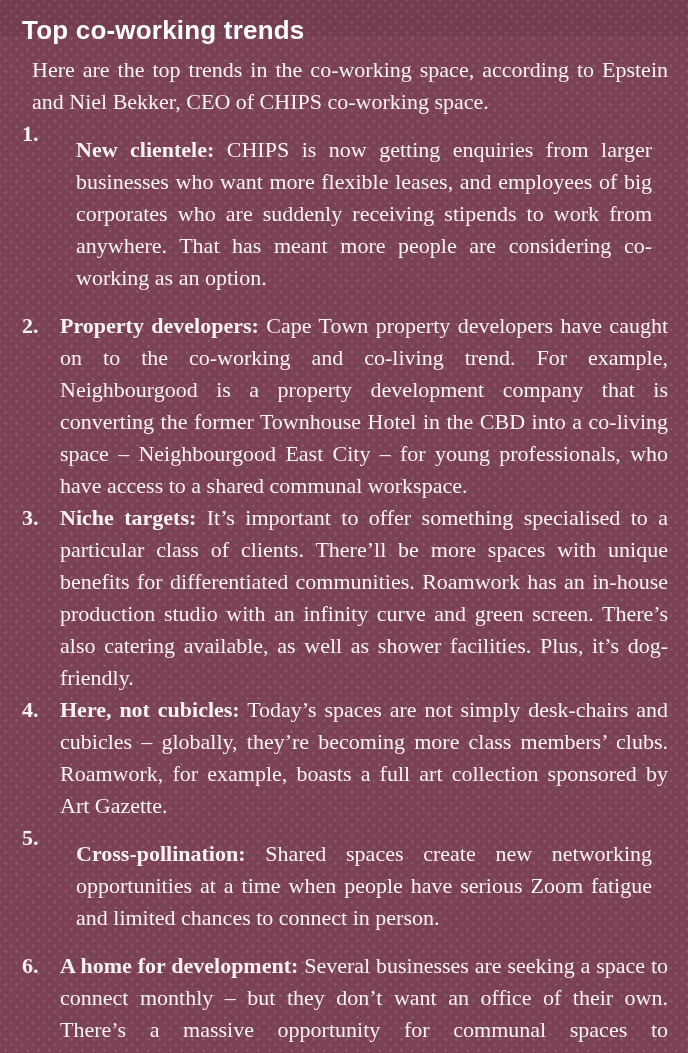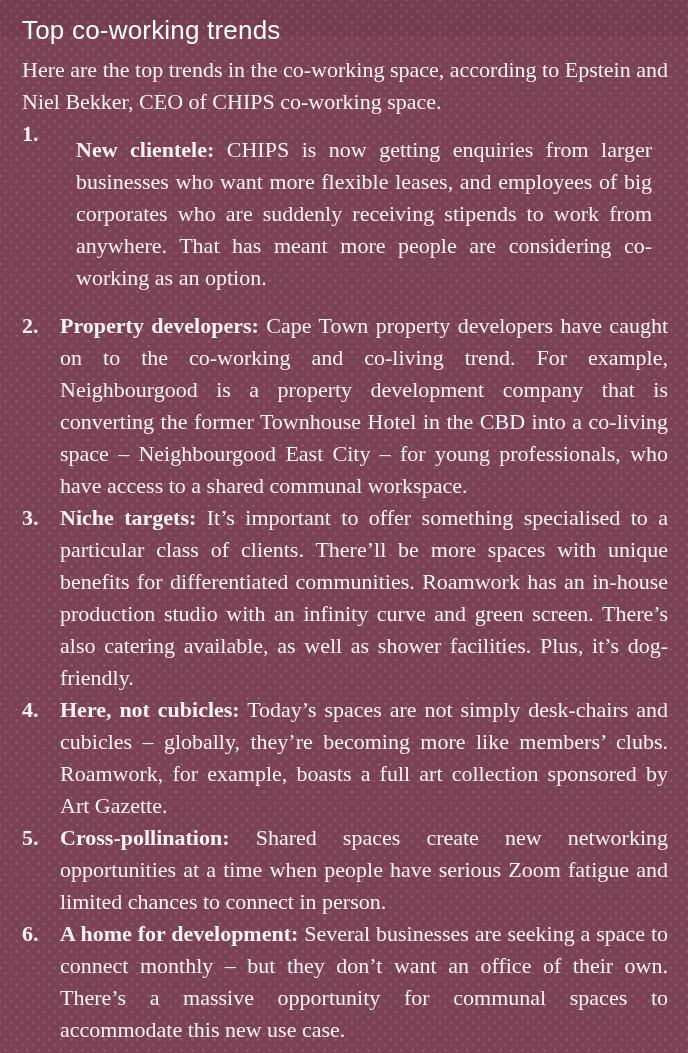--- a/index.html
+++ b/index.html
@@ -20,29 +20,29 @@
     background-position: 0 0, 0 0, 5.5px 5.5px;
     background-repeat: no-repeat, repeat, repeat;
     color: #F8F2F4;
     padding: 12px 20px 0 22px;
     overflow: hidden;
     font-size: 22px;
     line-height: 32px;
   }
   .title {
     font-family: "Liberation Sans", sans-serif;
-    font-weight: 400;
+    font-weight: 700;
     font-size: 26px;
     line-height: 32px;
     letter-spacing: 0.2px;
     color: #FFFFFF;
     margin: 2px 0 8px 0;
   }
   .intro {
-    margin: 0 0 0 0;
+    margin: 0 0 0 10px;
     text-align: justify;
   }
   .trend-list { margin: 0; }
   .item { display: flex; }
   .num {
     flex: 0 0 38px;
     width: 38px;
     font-weight: 700;
   }
   .content {
@@ -66,24 +66,24 @@
     <div class="item">
       <span class="num">2.</span>
       <p class="content" style="margin:0"><span class="lead">Property developers:</span> <span>Cape Town property developers have caught on to the co-working and co-living trend. For example, Neighbourgood is a property development company that is converting the former Townhouse Hotel in the CBD into a co-living space – Neighbourgood East City – for young professionals, who have access to a shared communal workspace.</span></p>
     </div>
     <div class="item">
       <span class="num">3.</span>
       <p class="content" style="margin:0"><span class="lead">Niche targets:</span> <span>It’s important to offer something specialised to a particular class of clients. There’ll be more spaces with unique benefits for differentiated communities. Roamwork has an in-house production studio with an infinity curve and green screen. There’s also catering available, as well as shower facilities. Plus, it’s dog-friendly.</span></p>
     </div>
     <div class="item">
       <span class="num">4.</span>
-      <p class="content" style="margin:0"><span class="lead">Here, not cubicles:</span> <span>Today’s spaces are not simply desk-chairs and cubicles – globally, they’re becoming more like members’ clubs. Roamwork, for example, boasts a full art collection sponsored by Art Gazette.</span></p>
+      <p class="content" style="margin:0"><span class="lead">Here, not cubicles:</span> <span>Today’s spaces are not simply desk-chairs and cubicles – globally, they’re becoming more class members’ clubs. Roamwork, for example, boasts a full art collection sponsored by Art Gazette.</span></p>
     </div>
     <div class="item">
       <span class="num">5.</span>
-      <p class="content" style="margin:0"><span class="lead">Cross-pollination:</span> <span>Shared spaces create new networking opportunities at a time when people have serious Zoom fatigue and limited chances to connect in person.</span></p>
+      <p class="content" style="margin:16px"><span class="lead">Cross-pollination:</span> <span>Shared spaces create new networking opportunities at a time when people have serious Zoom fatigue and limited chances to connect in person.</span></p>
     </div>
     <div class="item">
       <span class="num">6.</span>
       <p class="content" style="margin:0"><span class="lead">A home for development:</span> <span>Several businesses are seeking a space to connect monthly – but they don’t want an office of their own. There’s a massive opportunity for communal spaces to accommodate this new use case.</span></p>
     </div>
   </div>
 </div>
 
 </body></html>

